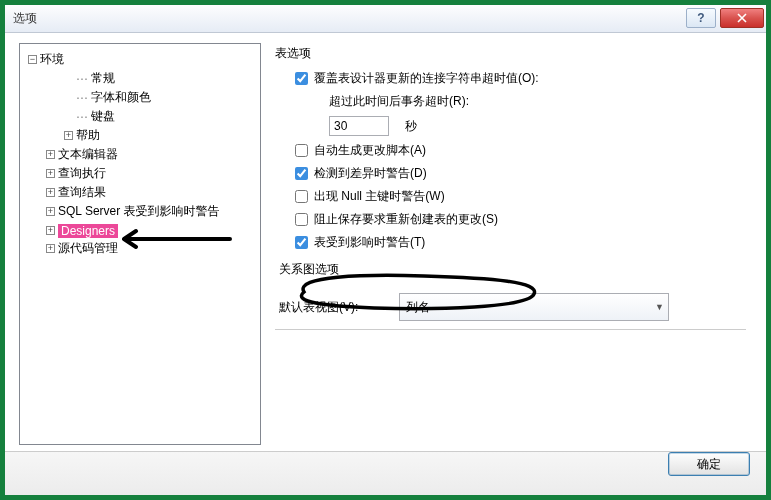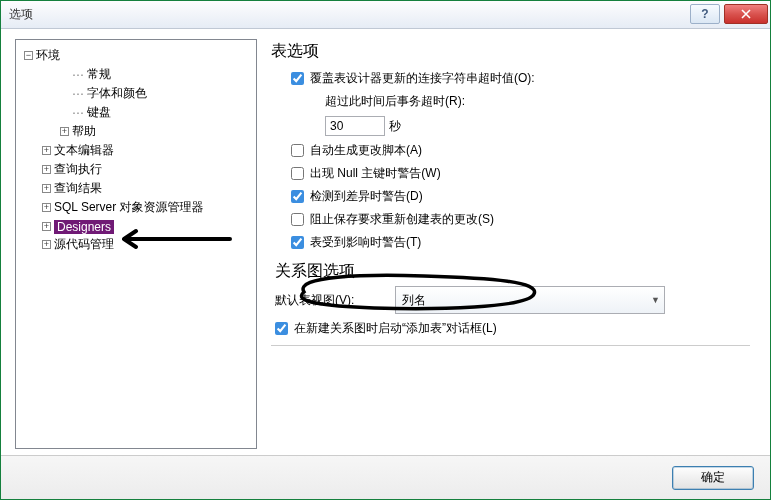--- a/index.html
+++ b/index.html
@@ -1,18 +1,18 @@
 <!DOCTYPE html>
 <html><head>
 <meta charset="utf-8">
 <style>
 * { box-sizing: border-box; margin: 0; padding: 0; font-family: "Microsoft YaHei", "Segoe UI", Tahoma, sans-serif; font-size: 12px; }
 body { background: #f0f0f0; width: 771px; height: 500px; overflow: hidden; }
 
-.window { width: 771px; height: 500px; background: #fff; border: 1px solid #15803d; display: flex; flex-direction: column; }
+.window { width: 771px; height: 500px; background: #fff; border: 5px solid #15803d; display: flex; flex-direction: column; }
 
 .titlebar { height: 28px; background: linear-gradient(#fdfdfe, #e6ecf5); border-bottom: 1px solid #c0c8d4; display: flex; align-items: center; padding: 0 2px 0 8px; position: relative; }
 .titlebar-title { font-size: 12px; color: #333; flex: 1; }
 .win-btns { display: flex; gap: 0; }
 .win-btn { width: 30px; height: 20px; display: flex; align-items: center; justify-content: center; border: 1px solid #9cb0c9; background: linear-gradient(#f7fbff,#dbe7f4); border-radius: 2px; margin-top:-2px; margin-left: 4px; }
 .win-btn.close { width: 44px; background: linear-gradient(#f08080,#d9534f,#c9302c); border-color:#a03026; color:#fff; }
 .win-btn.help { color:#405a7e; font-weight:bold; }
 .win-btn.close svg { stroke:#fff; }
 
 .body { flex: 1; display: flex; padding: 10px 14px 6px 14px; gap: 8px; }
@@ -20,40 +20,40 @@
 .tree-panel { width: 242px; border: 1px solid #828790; background: #fff; padding: 6px 4px; overflow: hidden; }
 .tree ul { list-style: none; padding-left: 0; }
 .tree li { padding: 1px 0; white-space: nowrap; color: #000; }
 .tree .node { display: inline-flex; align-items: center; gap: 3px; }
 .tree .indent0 { padding-left: 4px; }
 .tree .indent1 { padding-left: 22px; }
 .tree .indent2 { padding-left: 40px; }
 .expander { width: 9px; height: 9px; border: 1px solid #888; display: inline-flex; align-items: center; justify-content: center; font-size: 9px; line-height: 7px; color:#444; background:#fff; }
 .expander.none { border:none; background:transparent; width:9px; }
 .dotline { color:#888; }
-.sel { background:#701a75; color:#fff; padding:0 3px; }
+.sel { background:#ec4899; color:#fff; padding:0 3px; }
 
 .right-panel { flex: 1; padding: 0 6px; position: relative; }
-.group-title { font-size: 16px; margin: 2px 0 8px 0; }
+.group-title { font-size: 12px; margin: 2px 0 8px 0; }
 .row { display: flex; align-items: center; margin: 6px 0; padding-left: 20px; }
 .row.indent { padding-left: 54px; }
 .chk { width: 13px; height: 13px; margin-right: 6px; accent-color: #3b8ee0; }
-.num-input { width: 60px; height: 20px; border: 1px solid #abadb3; padding: 1px 4px; margin-right: 2px; }
+.num-input { width: 60px; height: 20px; border: 1px solid #abadb3; padding: 1px 4px; margin-right: 14px; }
 .sec-label { margin-left: 2px; }
-.subhdr { margin: 10px 0 4px 0; font-size: 16px; padding-left:4px; }
+.subhdr { margin: 10px 0 15px 0; font-size: 12px; padding-left:4px; }
 .kv { display: flex; align-items: center; margin: 4px 0; padding-left: 4px; }
 .kv-label { width: 120px; }
 .dropdown { flex:1; max-width: 270px; height: 28px; border: 1px solid #abadb3; background: linear-gradient(#fff,#eef2f7); display:flex; align-items:center; justify-content:space-between; padding:0 4px 0 6px; }
 .dropdown .dd-arrow { font-size: 9px; color:#555; }
 hr.divider { border:none; border-top:1px solid #ccc; margin: 8px 0; }
 
 .annot-arrow { position: absolute; left: 122px; top: 228px; pointer-events:none; }
 .annot-circle { position: absolute; left: 284px; top: 272px; pointer-events:none; }
 
-.footer { height: 44px; border-top: 1px solid #ccc; display: flex; justify-content: flex-end; align-items: center; gap: 10px; padding: 0 16px; background: linear-gradient(#f6f6f6,#ececec); }
+.footer { height: 44px; border-top: 1px solid #ccc; display: flex; justify-content: flex-end; gap: 10px; padding: 0 16px; background: linear-gradient(#f6f6f6,#ececec); }
 .btn { width: 82px; height: 24px; border: 1px solid #8b8b8b; background: linear-gradient(#fefefe,#e2e2e2); border-radius: 3px; cursor: pointer; }
 .btn.default { border-color:#3c7fb1; box-shadow: 0 0 0 1px rgba(60,127,177,.3) inset; }
 </style>
 </head>
 <body>
 
 <div class="window">
 
   <div class="titlebar">
     <div class="titlebar-title">选项</div>
@@ -102,21 +102,21 @@
           <li class="indent1"><span class="node">
                 <span class="expander">+</span>
                 <span>查询执行</span>
               </span></li>
           <li class="indent1"><span class="node">
                 <span class="expander">+</span>
                 <span>查询结果</span>
               </span></li>
           <li class="indent1"><span class="node">
                 <span class="expander">+</span>
-                <span>SQL Server 对象资源管理器</span>
+                <span>SQL Server 表受到影响时警告</span>
               </span></li>
           <li class="indent1"><span class="node">
                 <span class="expander">+</span>
                 <span class="sel">Designers</span>
               </span></li>
           <li class="indent1"><span class="node">
                 <span class="expander">+</span>
                 <span>源代码管理</span>
               </span></li>
         </ul>
@@ -137,47 +137,43 @@
       <div class="row indent">
         <input class="num-input" value="30" style="">
         <span class="sec-label">秒</span>
       </div>
 
       <div class="row">
         <input type="checkbox" class="chk" style="">
         <span>自动生成更改脚本(A)</span>
       </div>
       <div class="row">
+        <input type="checkbox" class="chk" checked="" style="">
+        <span>检测到差异时警告(D)</span>
+      </div>
+      <div class="row">
         <input type="checkbox" class="chk" style="">
         <span>出现 Null 主键时警告(W)</span>
-      </div>
-      <div class="row">
-        <input type="checkbox" class="chk" checked="" style="">
-        <span>检测到差异时警告(D)</span>
       </div>
       <div class="row">
         <input type="checkbox" class="chk" style="">
         <span>阻止保存要求重新创建表的更改(S)</span>
       </div>
       <div class="row">
         <input type="checkbox" class="chk" checked="" style="">
         <span>表受到影响时警告(T)</span>
       </div>
 
       <div class="subhdr">关系图选项</div>
       <div class="kv">
         <span class="kv-label">默认表视图(V):</span>
         <div class="dropdown">
           <span>列名</span>
           <span class="dd-arrow">▼</span>
         </div>
-      </div>
-      <div class="row" style="padding-left:4px;">
-        <input type="checkbox" class="chk" checked="" style="">
-        <span>在新建关系图时启动“添加表”对话框(L)</span>
       </div>
 
       <hr class="divider">
     </div>
 
   </div>
 
   <div class="footer">
     <button class="btn default">确定</button>
   </div>

